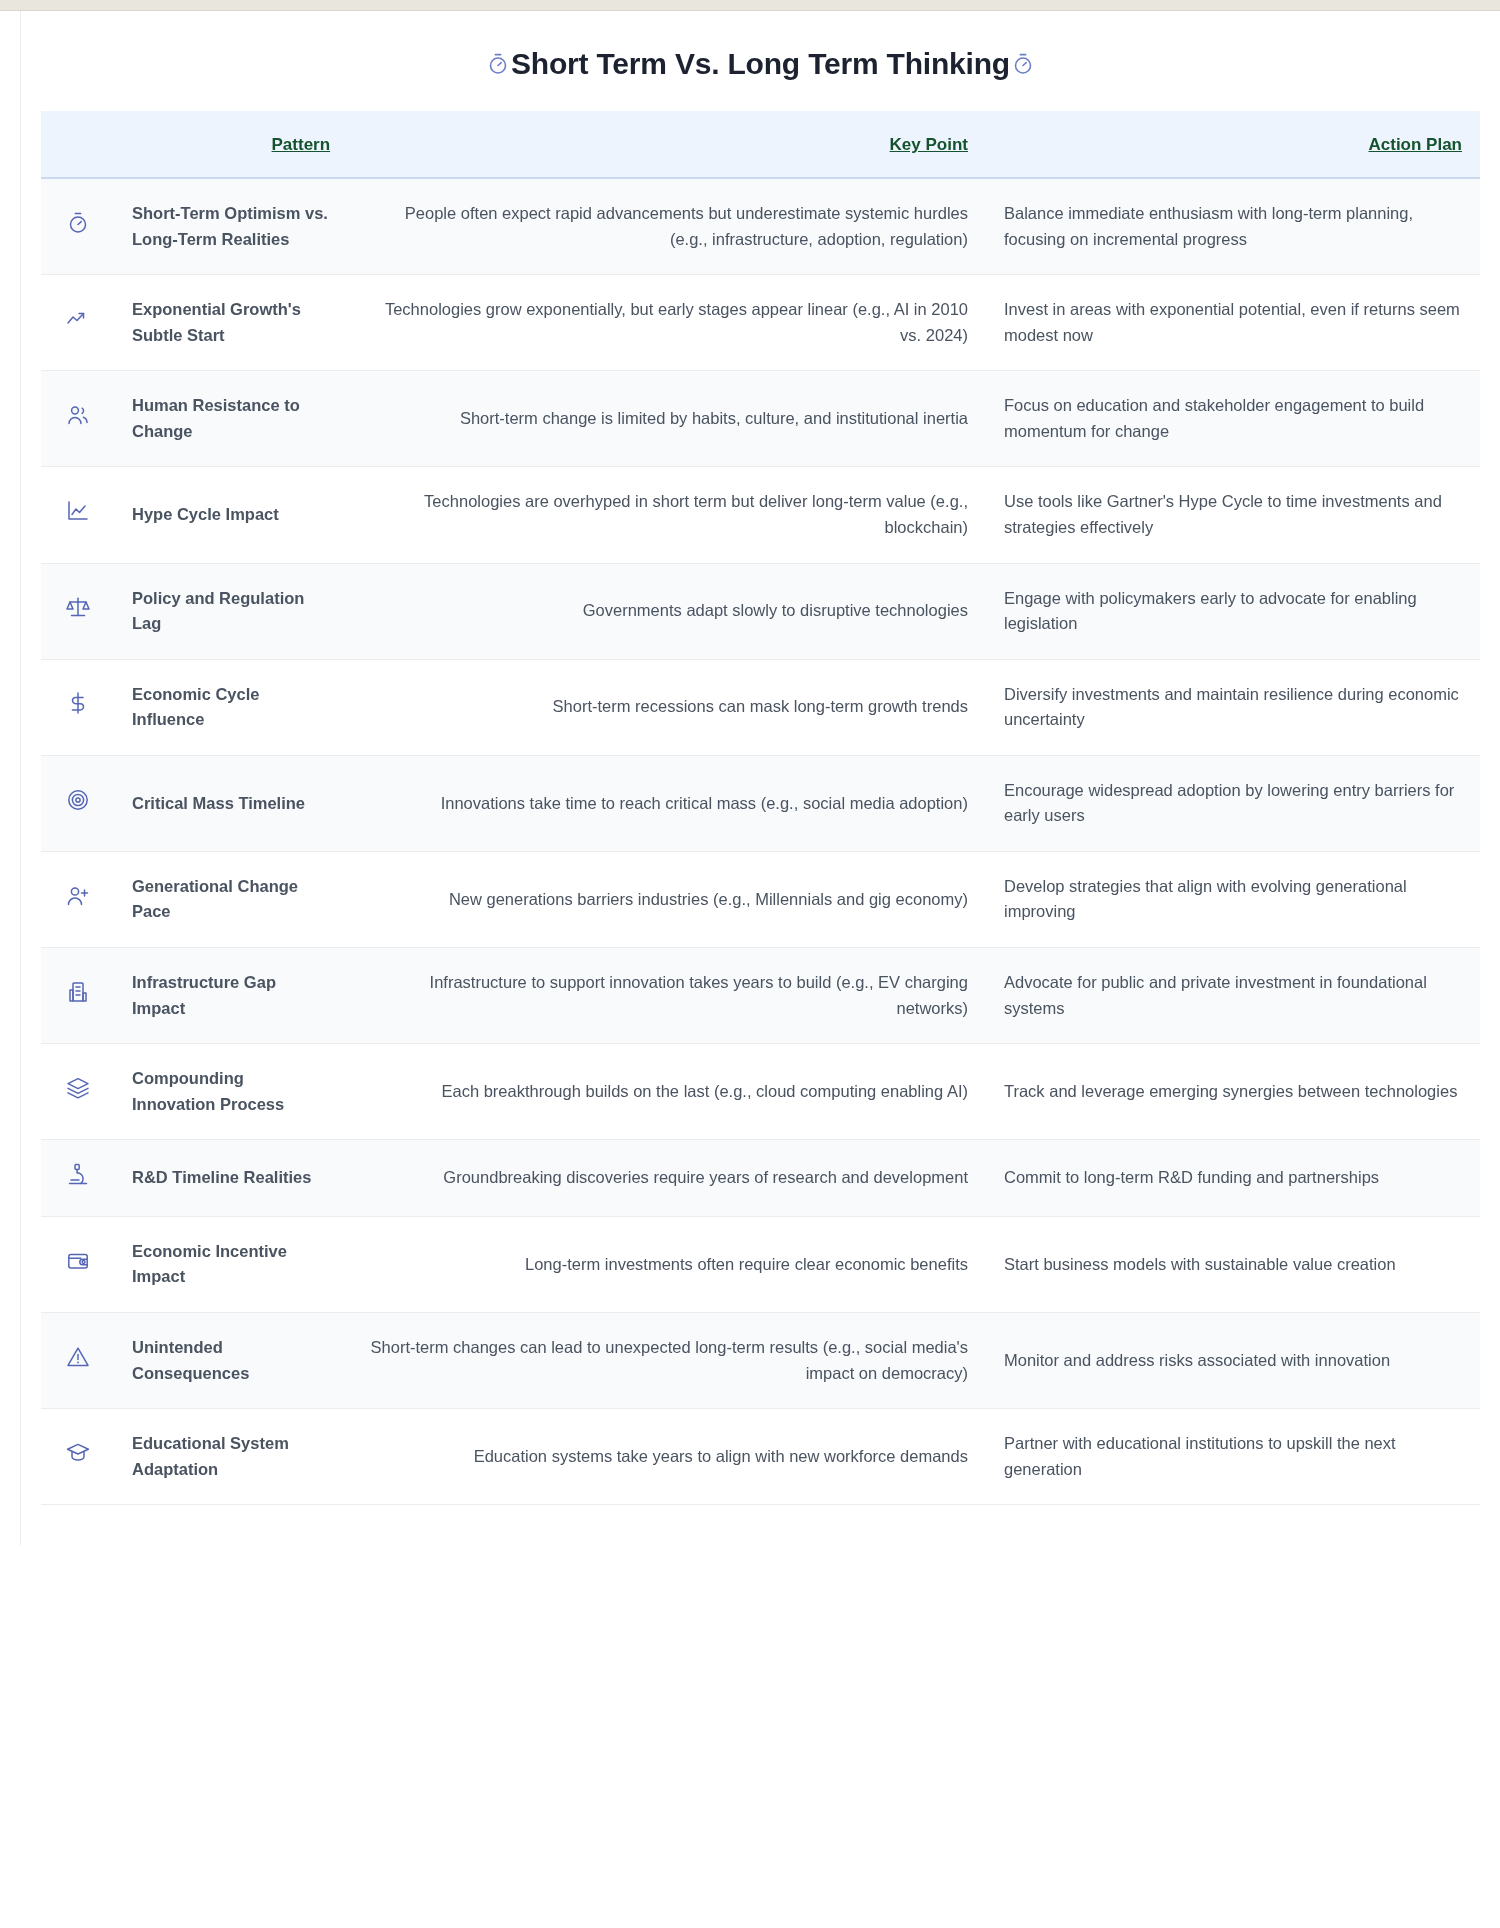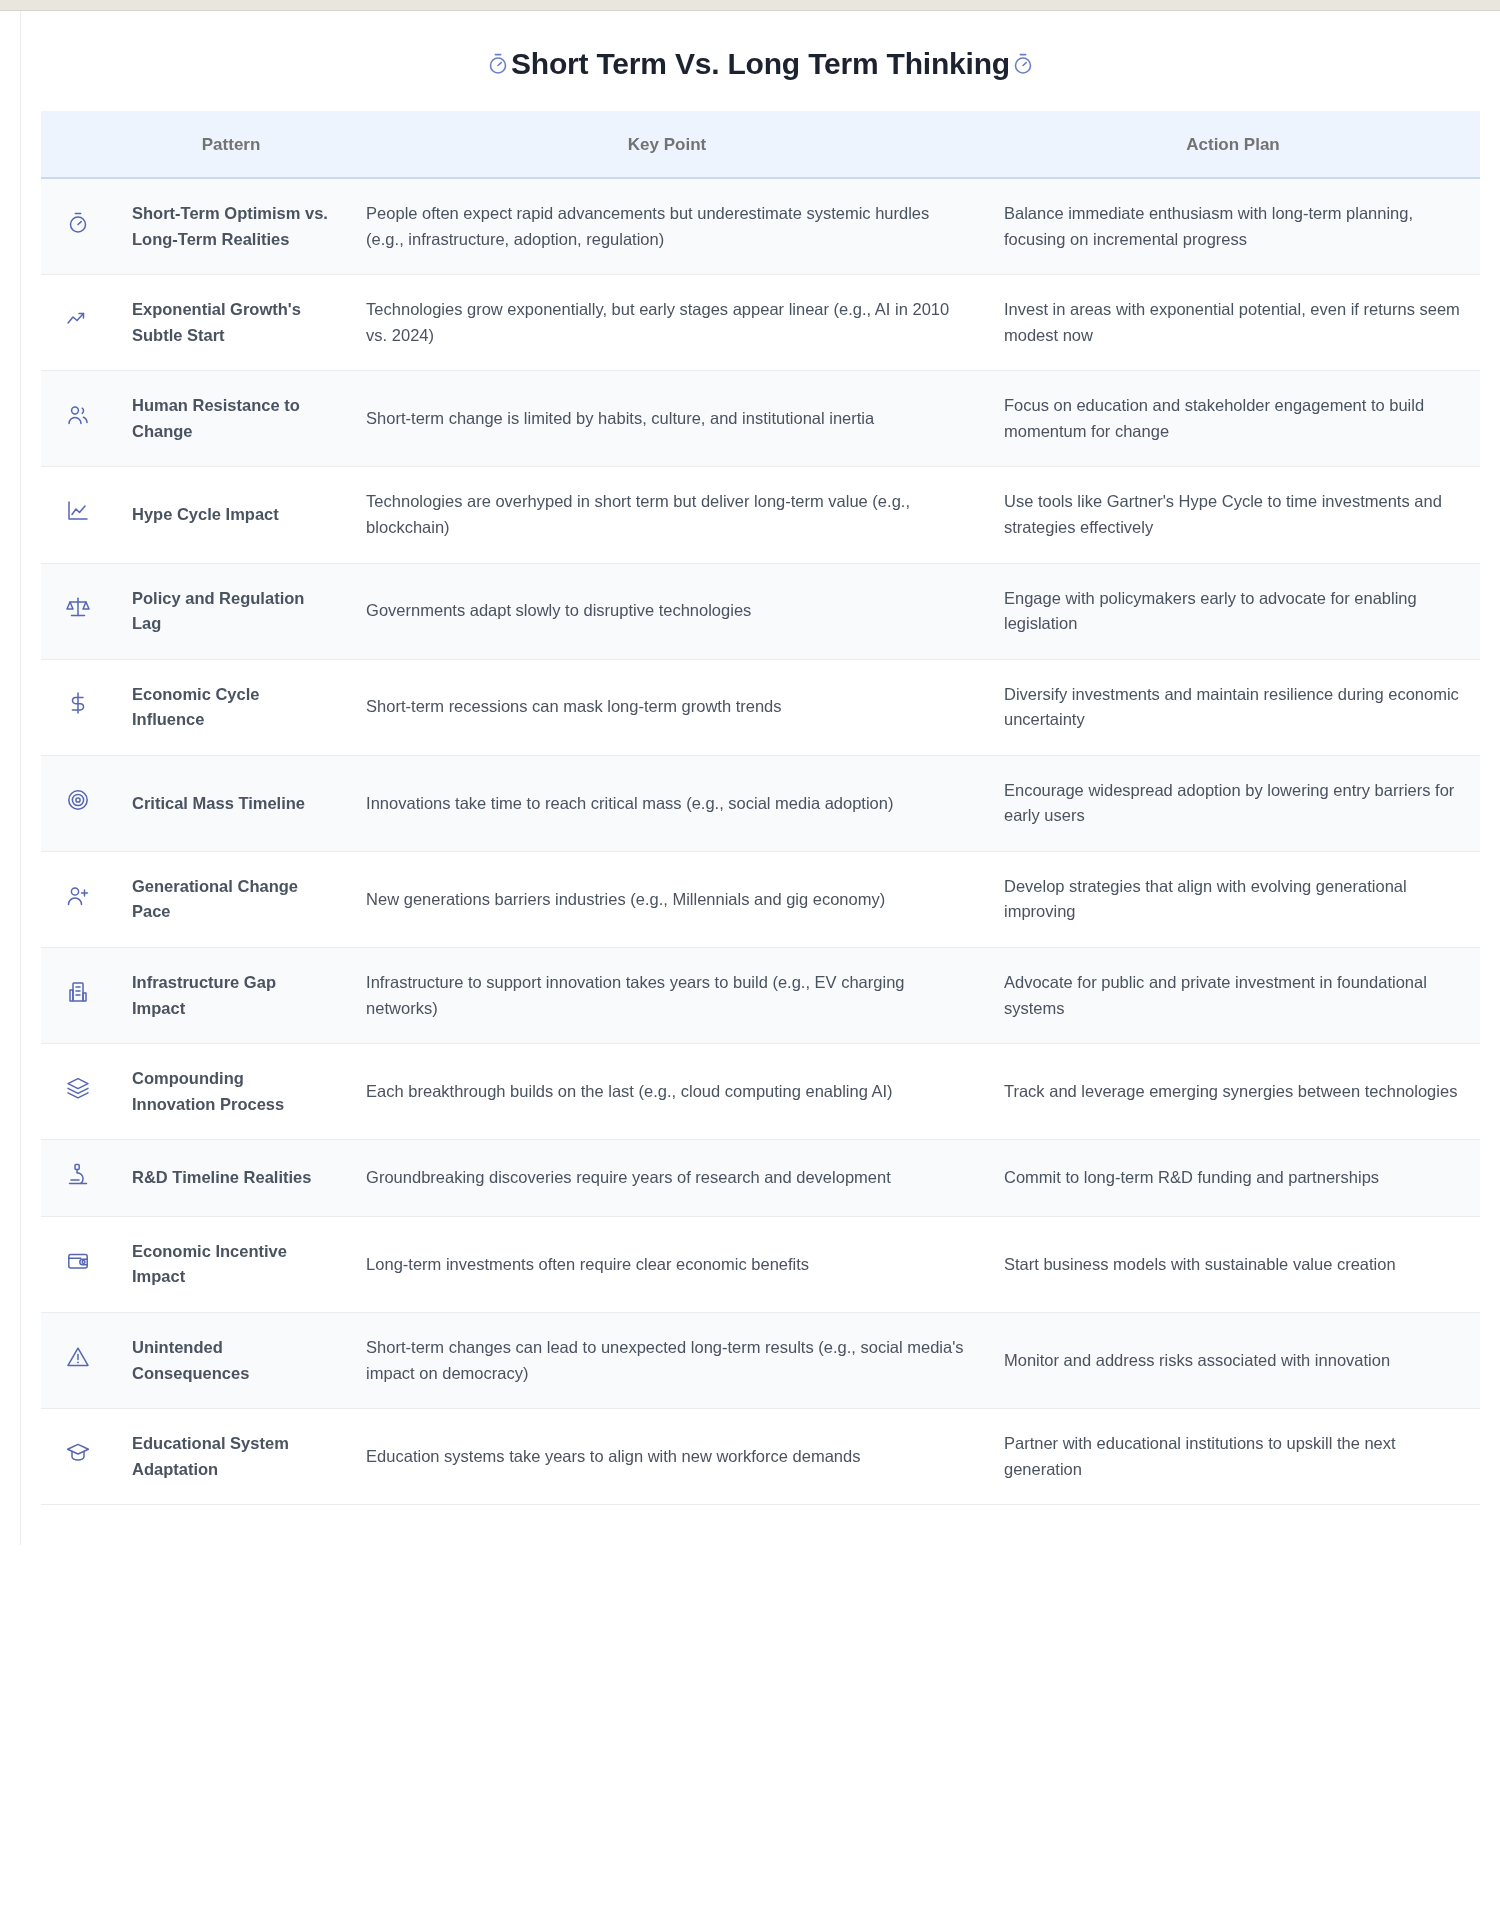--- a/index.html
+++ b/index.html
@@ -61,26 +61,27 @@
     margin: 0 20px 0 20px;
   }
   table.grid {
     width: 100%;
     border-collapse: collapse;
     table-layout: fixed;
   }
   table.grid thead th {
     background: #eef4fd;
     border-bottom: 2px solid #c9d9f0;
-    text-align: center;
+    text-align: right;
     font-size: 17px;
     font-weight: 600;
-    color: #737373;
+    color: #14532d;
     padding: 24px 18px 22px 18px;
     vertical-align: middle;
+    text-decoration: underline;
   }
   col.c-icon   { width: 68px; }
   col.c-pat    { width: 218px; }
   col.c-key    { width: 594px; }
   col.c-act    { width: 460px; }
 
   table.grid tbody td {
     border-bottom: 1px solid #ececec;
     vertical-align: middle;
     padding: 22px 18px;
@@ -108,21 +109,21 @@
   }
   .row-icon svg { display: block; }
   td.pattern-cell {
     color: #1d2430;
     font-weight: 600;
     font-size: 16.5px;
     line-height: 1.5;
     padding-left: 16px;
     padding-right: 10px;
   }
-  td.key-cell { padding-right: 40px; }
+  td.key-cell { padding-right: 40px; text-align: right; }
   td.act-cell { padding-right: 26px; }
   .bottom-pad { height: 40px; }
 </style>
 </head>
 <body>
 
 <div class="top-strip"></div>
 
 <div class="page">
   <div class="left-gutter"></div>

